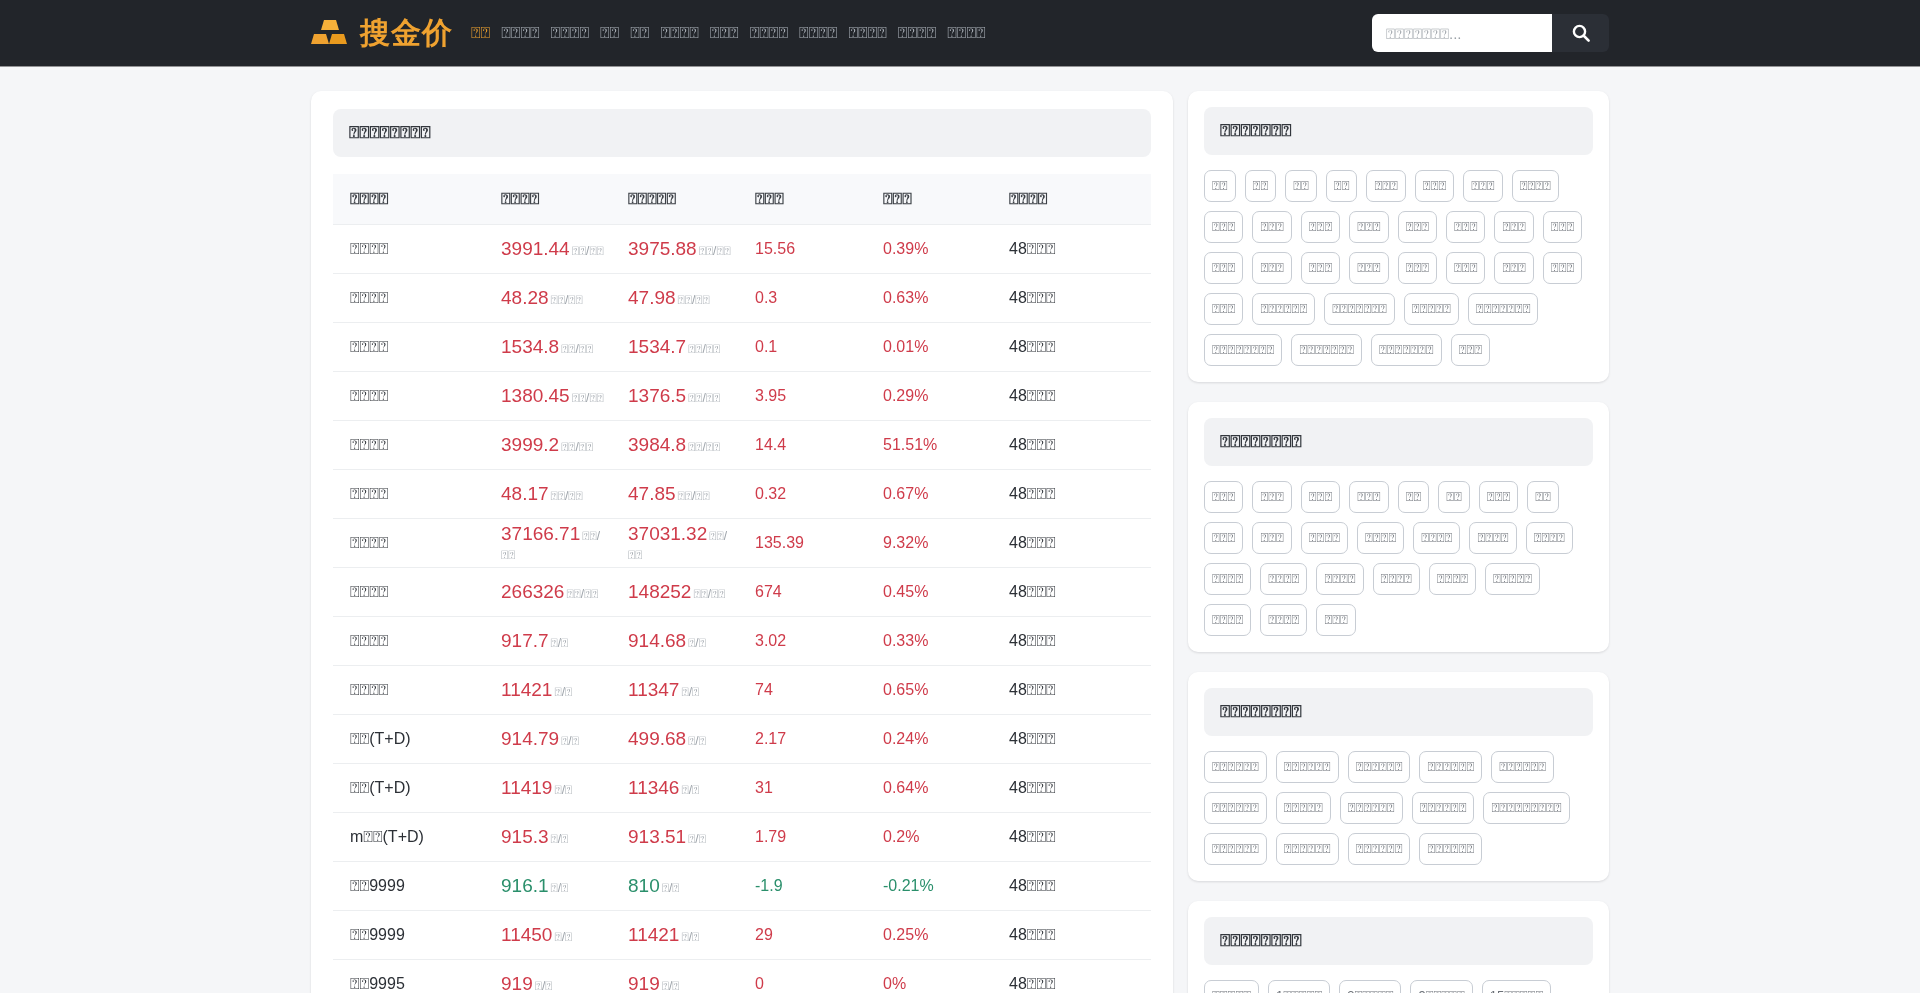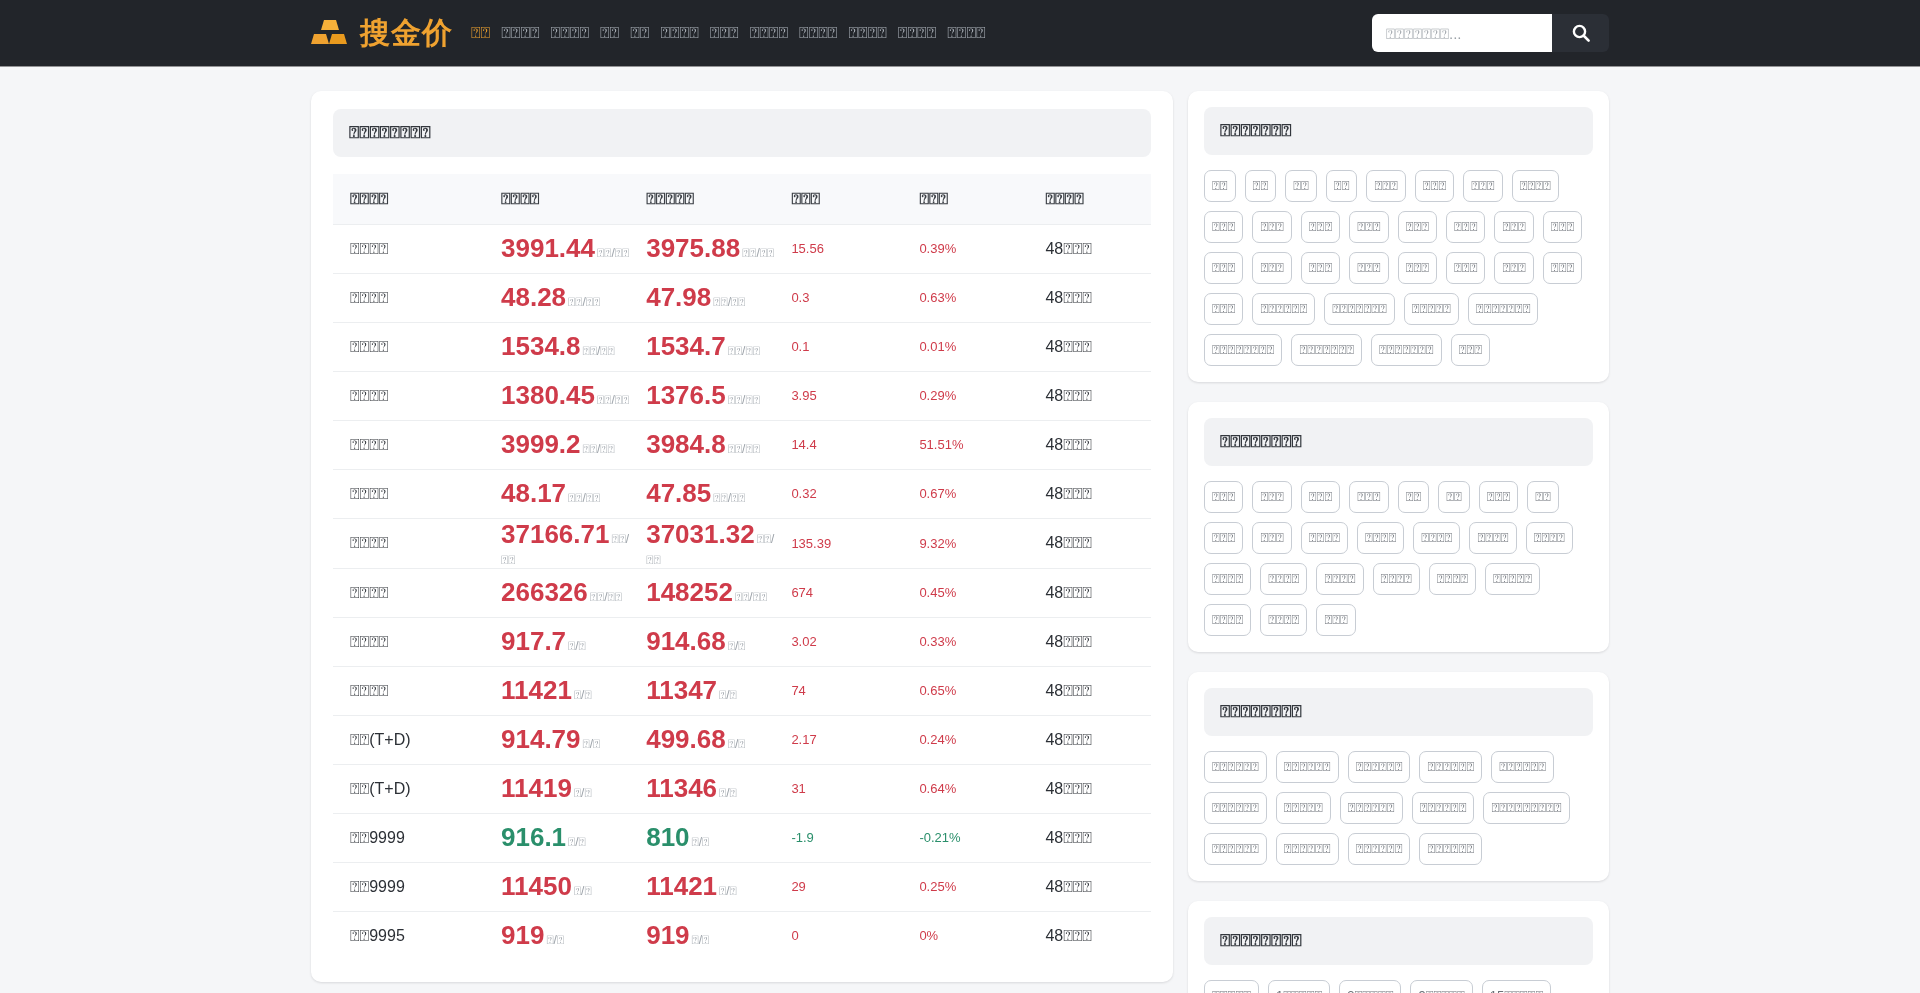--- a/index.html
+++ b/index.html
@@ -29,25 +29,25 @@
   .main-card { width:862px; padding:18px 22px 22px; }
   .price-table { width:100%; border-collapse:collapse; margin-top:17px; }
   .price-table th { background:#f8f9fb; height:50px; text-align:left; font-size:16px; color:#3c4046;
                     font-weight:bold; padding-left:17px; }
   .price-table td { height:49px; border-top:1px solid #eceef0; padding-left:17px; font-size:16px; color:#2c3036; }
   .price-table th:nth-child(1), .price-table td:nth-child(1) { width:151px; }
   .price-table th:nth-child(2), .price-table td:nth-child(2) { width:127px; }
   .price-table th:nth-child(3), .price-table td:nth-child(3) { width:127px; }
   .price-table th:nth-child(4), .price-table td:nth-child(4) { width:128px; }
   .price-table th:nth-child(5), .price-table td:nth-child(5) { width:126px; }
-  .num { font-size:26px;font-weight:bold; }
+  .num { font-size:19px; }
   .unit { font-size:12px; color:#9ba1a8; margin-left:2px; }
   tr.up  td.c-price .num, tr.up  td.c-prev .num, tr.up  td.c-chg, tr.up  td.c-pct { color:var(--price_up,#cf3b4a); }
   tr.down td.c-price .num, tr.down td.c-prev .num, tr.down td.c-chg, tr.down td.c-pct { color:var(--price_down,#2a8f6b); }
-  td.c-chg, td.c-pct { font-size:13px; }
+  td.c-chg, td.c-pct { font-size:16px; }
 
   
   .sidebar { flex:1; }
   .side-card { padding:16px 16px 16px; margin-bottom:20px; }
   .tags { display:flex; flex-wrap:wrap; gap:9px; margin-top:15px; }
   .tag { border:1px solid #c8cdd4; border-radius:7px; padding:7px 7px; font-size:13px; color:#6b7077;
          text-decoration:none; background:#fff; white-space:nowrap; cursor:pointer; }
 </style>
 </head>
 <body>
@@ -190,20 +190,28 @@
             <td class="c-chg">2.17</td>
             <td class="c-pct">0.24%</td>
             <td class="c-time">48⍰⍰⍰</td>
           </tr>
           <tr class="up">
             <td class="c-name">⍰⍰(T+D)</td>
             <td class="c-price"><span class="num">11419</span><span class="unit">⍰/⍰</span></td>
             <td class="c-prev"><span class="num">11346</span><span class="unit">⍰/⍰</span></td>
             <td class="c-chg">31</td>
             <td class="c-pct">0.64%</td>
+            <td class="c-time">48⍰⍰⍰</td>
+          </tr>
+          <tr class="up">
+            <td class="c-name">m⍰⍰(T+D)</td>
+            <td class="c-price"><span class="num">915.3</span><span class="unit">⍰/⍰</span></td>
+            <td class="c-prev"><span class="num">913.51</span><span class="unit">⍰/⍰</span></td>
+            <td class="c-chg">1.79</td>
+            <td class="c-pct">0.2%</td>
             <td class="c-time">48⍰⍰⍰</td>
           </tr>
           <tr class="down">
             <td class="c-name">⍰⍰9999</td>
             <td class="c-price"><span class="num">916.1</span><span class="unit">⍰/⍰</span></td>
             <td class="c-prev"><span class="num">810</span><span class="unit">⍰/⍰</span></td>
             <td class="c-chg">-1.9</td>
             <td class="c-pct">-0.21%</td>
             <td class="c-time">48⍰⍰⍰</td>
           </tr>

